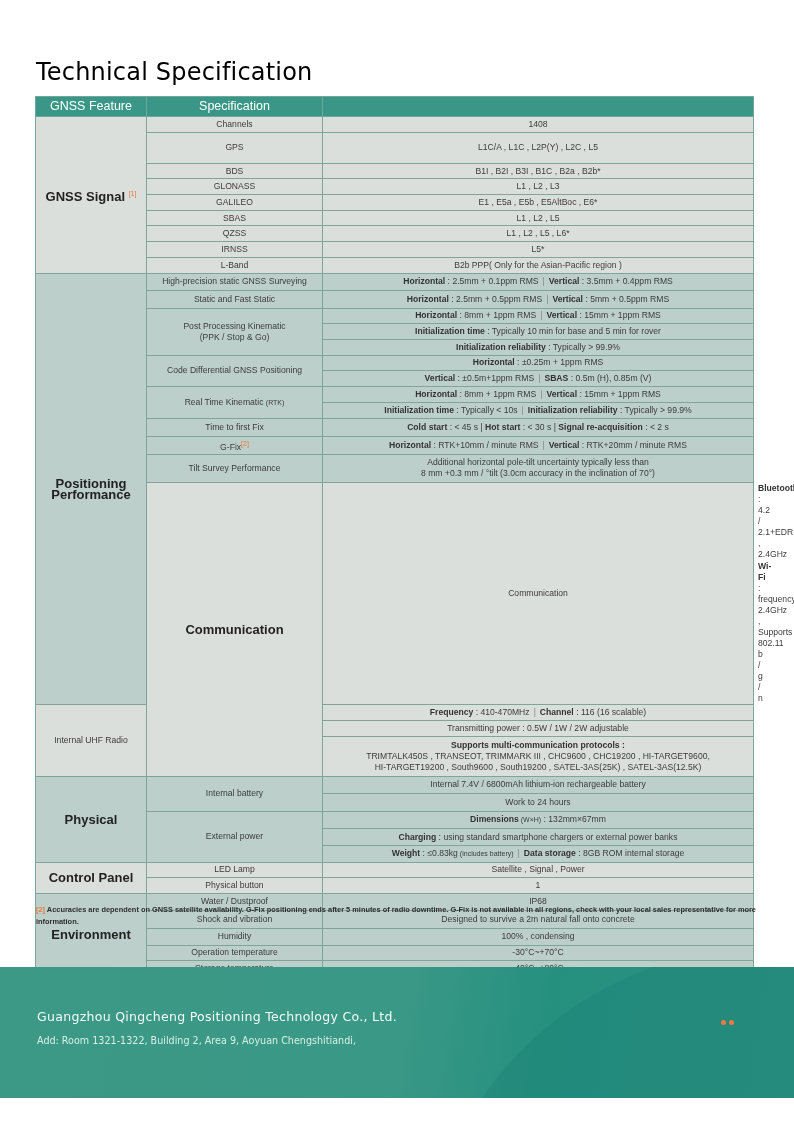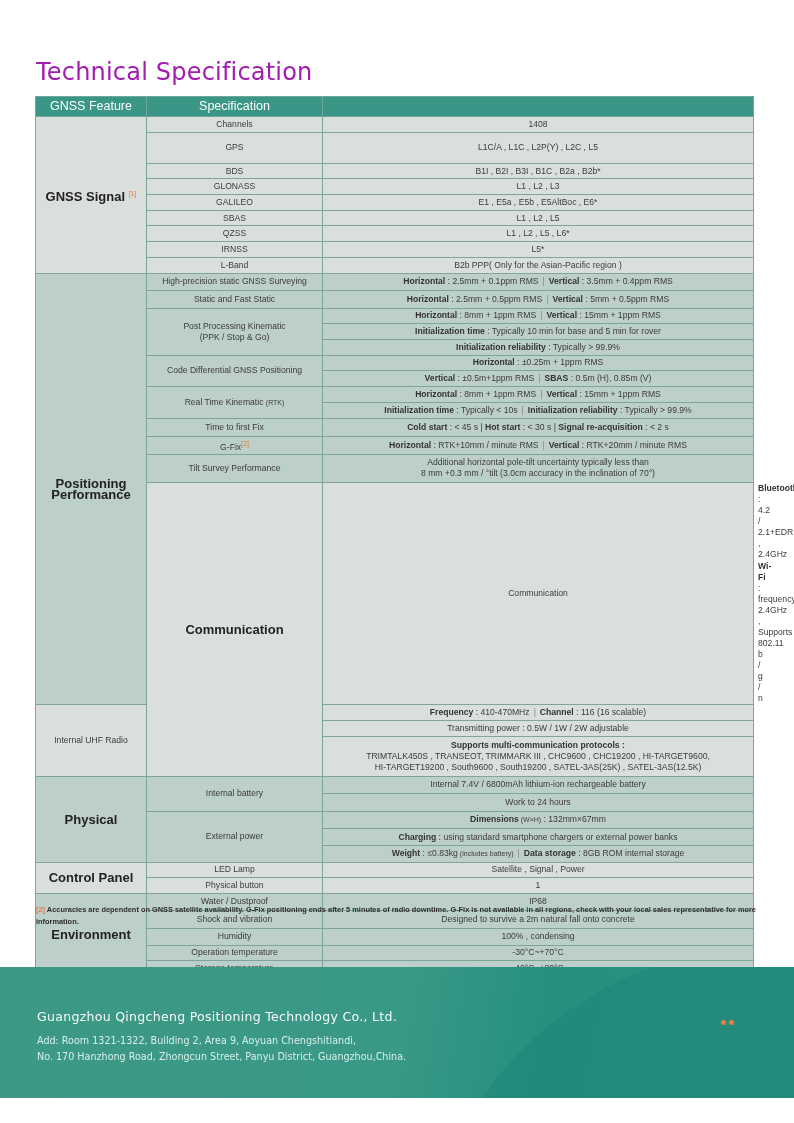--- a/index.html
+++ b/index.html
@@ -2,21 +2,21 @@
 <html><head>
 <meta charset="utf-8">
 <style>
   * { margin: 0; padding: 0; box-sizing: border-box; }
   html, body { width: 794px; height: 1123px; background: #ffffff; overflow: hidden; }
   body { position: relative; font-family: "Liberation Sans", "DejaVu Sans", sans-serif; color: #3a3a3a; }
 
   .title {
     position: absolute; left: 36px; top: 58px;
     font-family: "DejaVu Sans", sans-serif;
-    font-size: 24px; font-weight: normal; color: #a21caf; letter-spacing: 0.2px;
+    font-size: 24px; font-weight: normal; color: #000000; letter-spacing: 0.2px;
   }
 
   table.spec {
     position: absolute; left: 35px; top: 96px; width: 718px;
     border-collapse: collapse; table-layout: fixed;
     font-size: 8.6px; color: #3b3b3b;
   }
   table.spec col.c1 { width: 111px; }
   table.spec col.c2 { width: 176px; }
   table.spec col.c3 { width: 431px; }
@@ -326,18 +326,17 @@
 
 <div class="notes">
   <div><span class="ref">[2]</span><span> Accuracies are dependent on GNSS satellite availability. G-Fix positioning ends after 5 minutes of radio downtime. G-Fix is not available in all regions, check with your local sales representative for more information.</span></div>
 </div>
 
 <div class="footer">
   <div class="arc"></div>
   <div class="company">Guangzhou Qingcheng Positioning Technology Co., Ltd.</div>
   <div class="addr">
     <div>Add: Room 1321-1322, Building 2, Area 9, Aoyuan Chengshitiandi,</div>
-    <div>No. 170 Hanzhong Road, Zhongcun Street, Panyu District, Guangzhou,China.</div>
   </div>
   <div class="dots">
     <span class="dot"></span><span class="dot"></span>
   </div>
 </div>
 
 </body></html>

